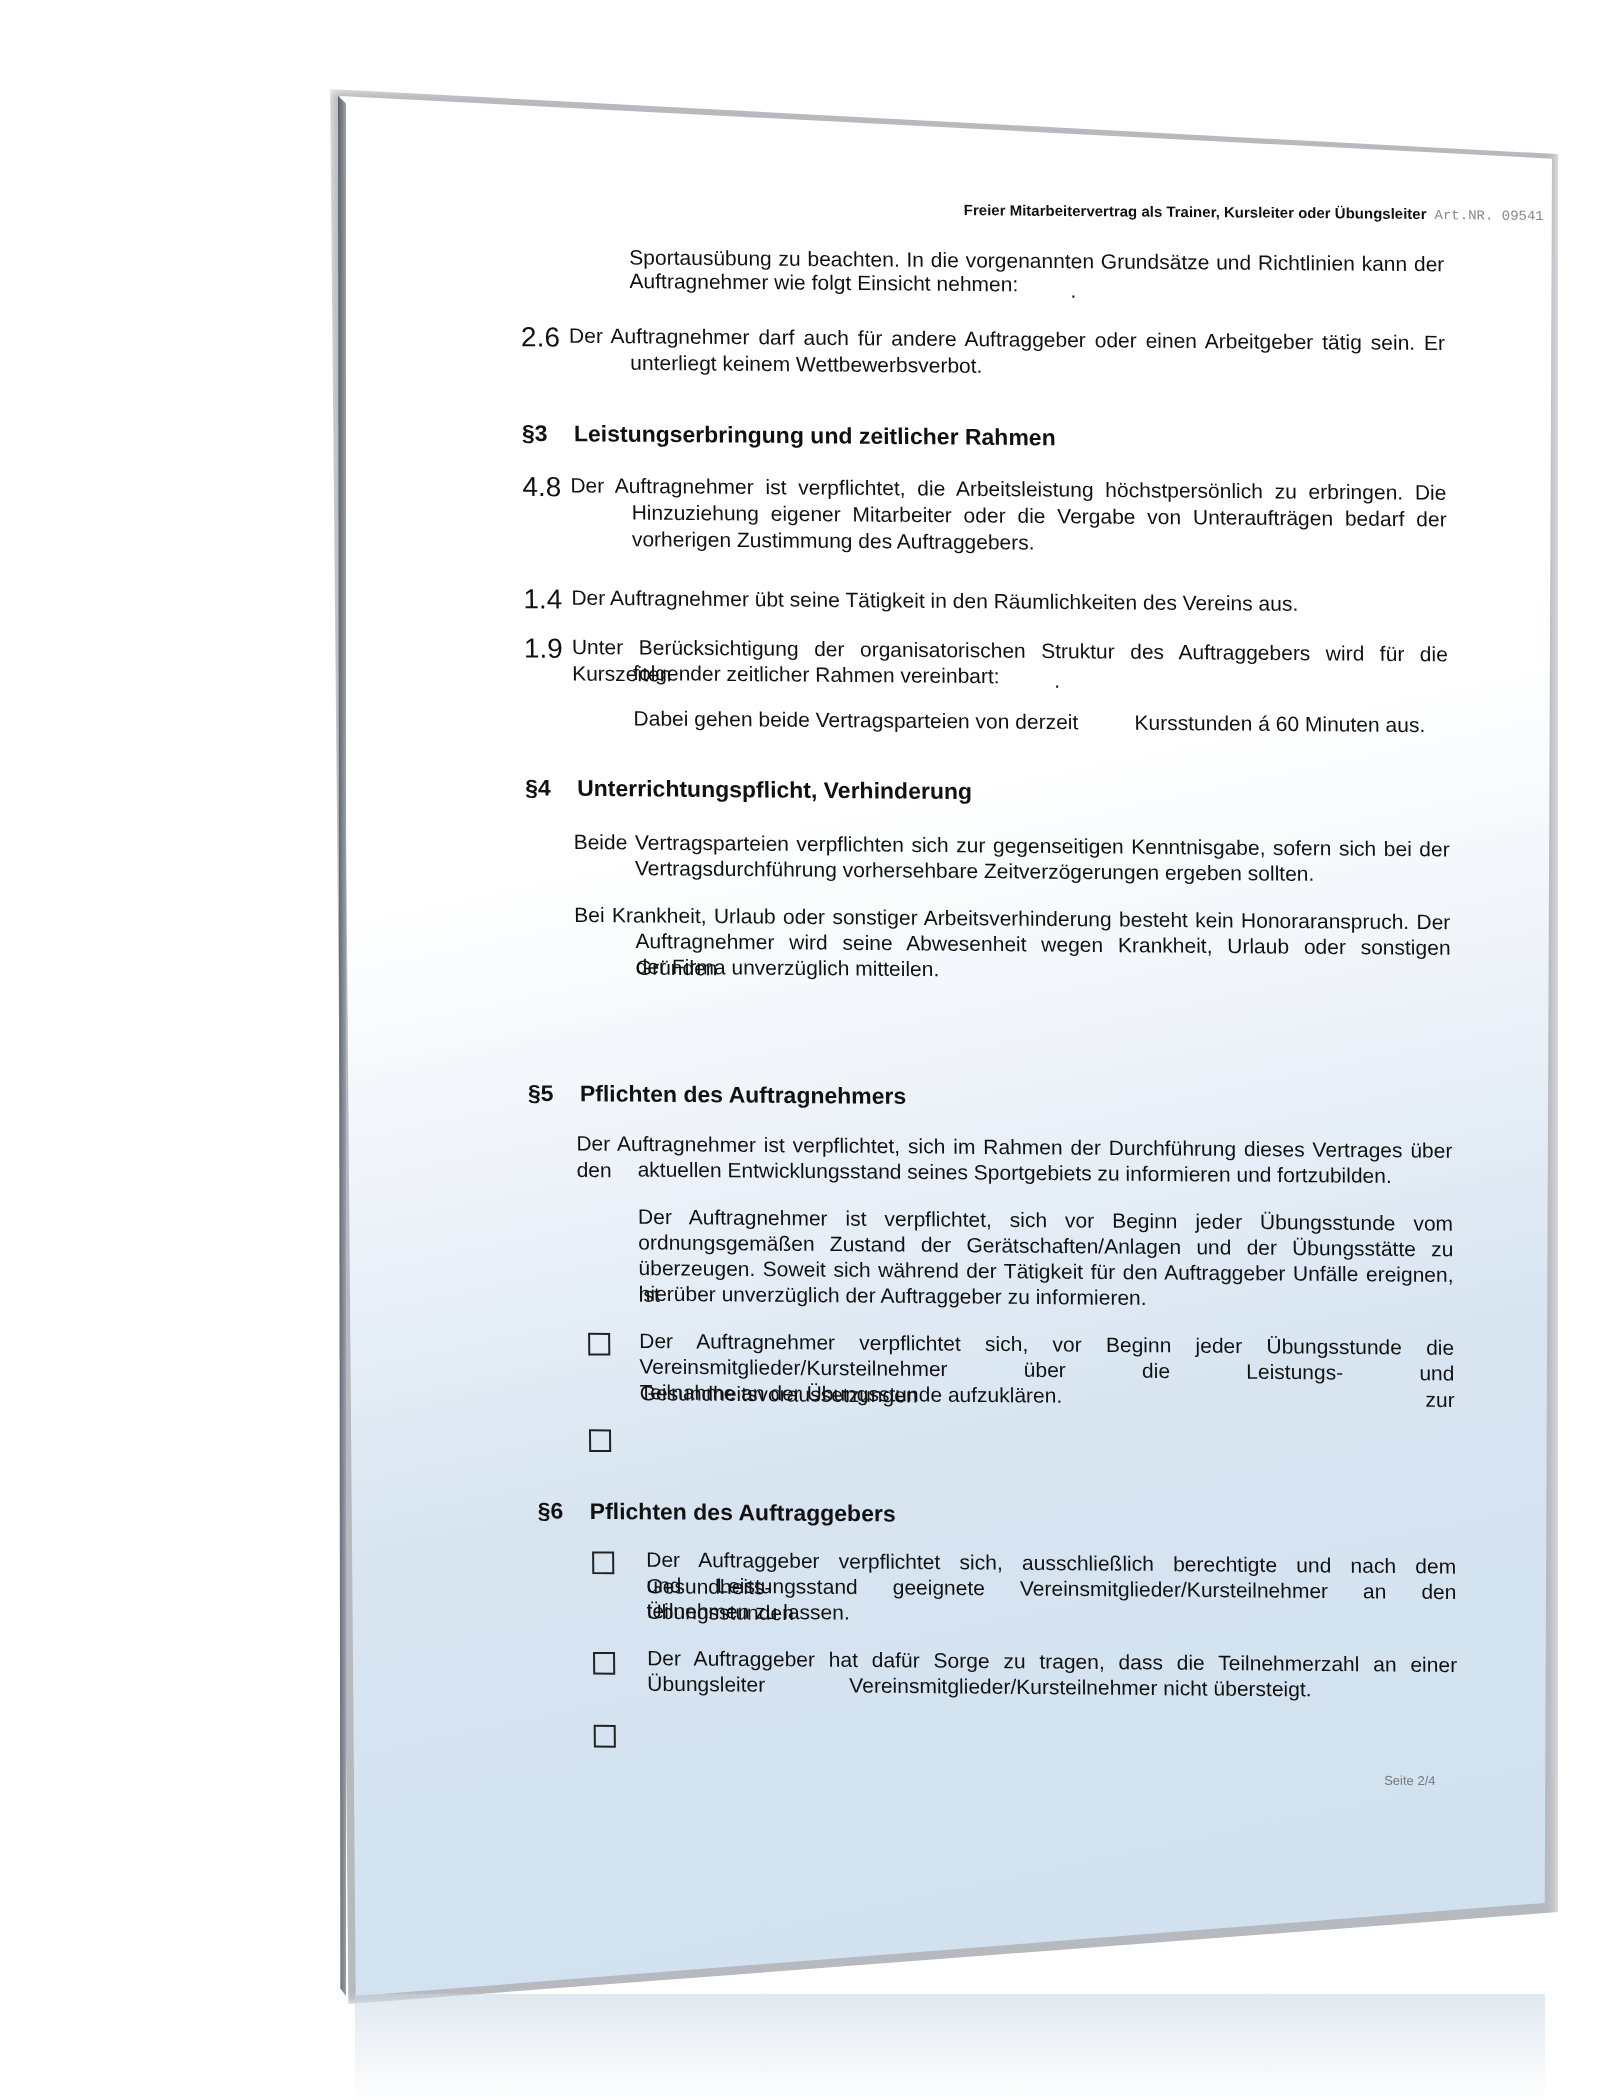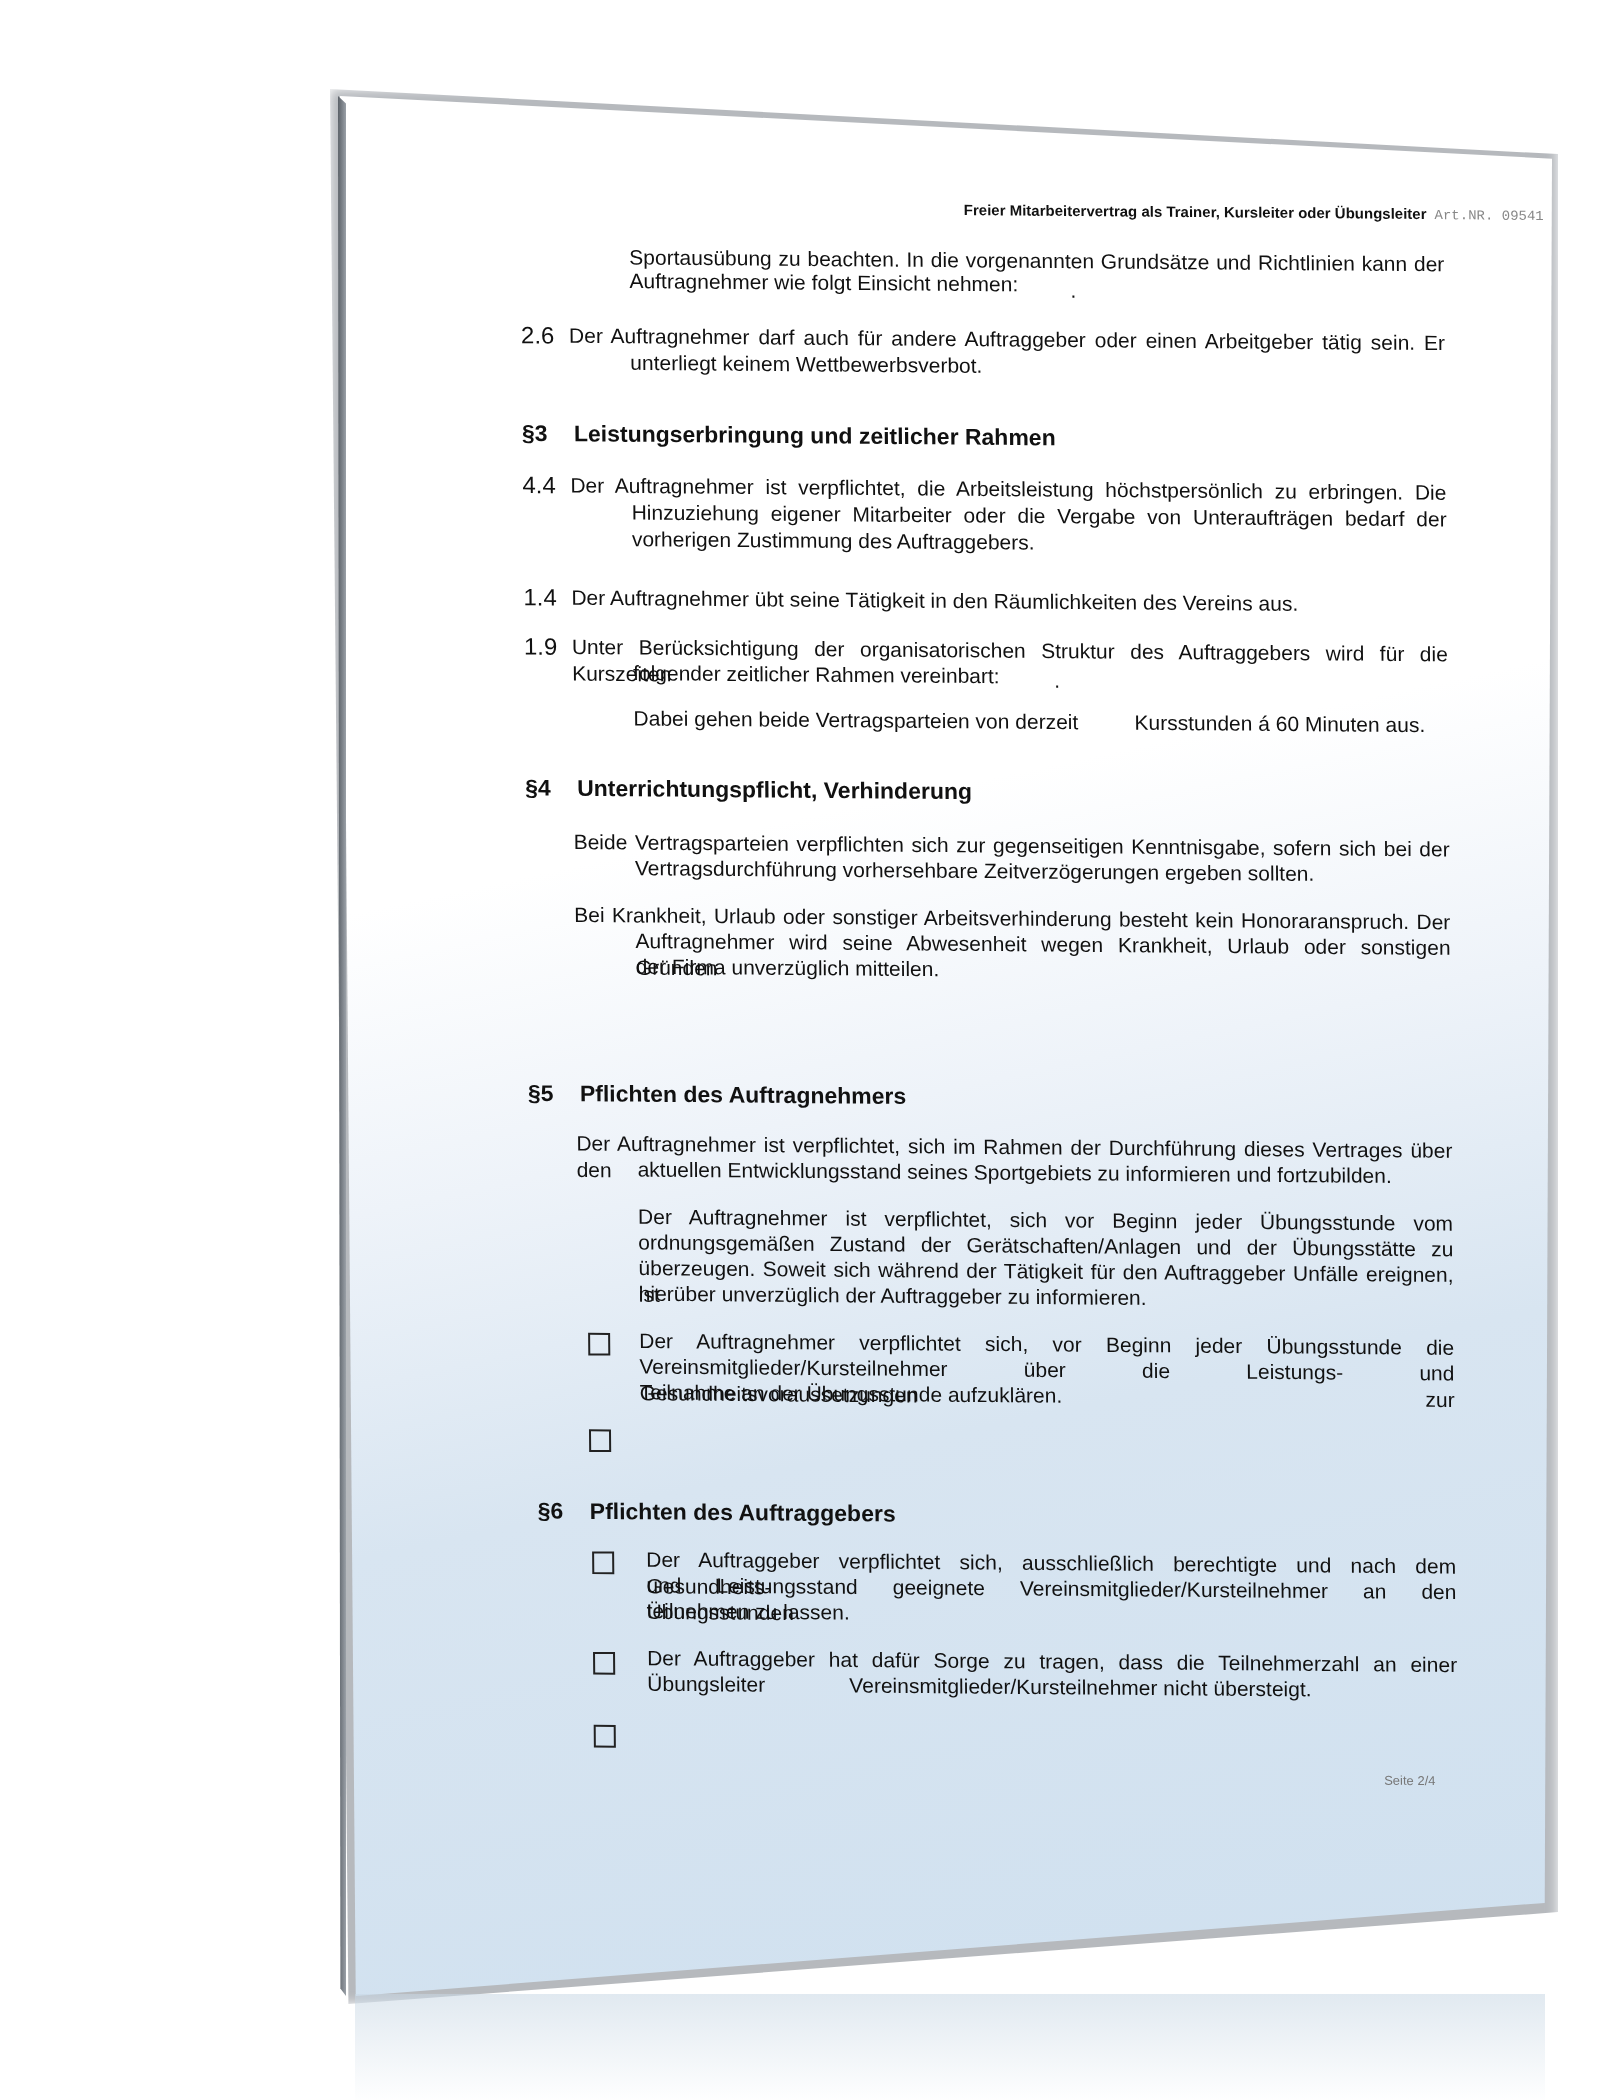--- a/index.html
+++ b/index.html
@@ -32,21 +32,21 @@
     position:absolute; left:0; top:0; width:1600px; height:2100px;
     transform-origin: 0 0;
     transform: matrix(1, 0.0085, 0.009, 0.985, 0, 0);
   }
   .hdr {
     position:absolute; left:962px; top:192px; font-size:15px; font-weight:bold; white-space:nowrap;
   }
   .hdr .art { font-family:"Liberation Mono", monospace; font-weight:normal; color:#888; font-size:14px; margin-left:8px; }
   .txt { position:absolute; font-size:21px; line-height:27px; white-space:nowrap; }
   .just { text-align:justify; text-align-last:justify; white-space:normal; }
-  .num { position:absolute; font-size:24px; }
+  .num { position:absolute; font-size:28px; }
   .sec { position:absolute; font-size:23px; font-weight:bold; white-space:nowrap; }
   .sec .sn { display:inline-block; width:52px; }
   .cb {
     position:absolute; width:18px; height:19px; border:2px solid #222; background:transparent;
   }
   .footer { position:absolute; font-family:Liberation Sans, sans-serif; font-size:13px; color:#777; }
 </style>
 </head>
 <body>
 
@@ -67,21 +67,21 @@
     <div class="txt" style="left:1068px; top:268px;">.</div>
 
     <div class="num" style="left:518px; top:318px;">2.6</div>
     <div class="txt just" style="left:566px; top:318px; width:876px;">Der Auftragnehmer darf auch für andere Auftraggeber oder einen Arbeitgeber tätig sein. Er</div>
     <div class="txt" style="left:627px; top:345px;">unterliegt keinem Wettbewerbsverbot.</div>
 
     <div class="sec" style="left:518px; top:418px;">
       <span class="sn">§3</span><span>Leistungserbringung und zeitlicher Rahmen</span>
     </div>
 
-    <div class="num" style="left:518px; top:470px;">4.4</div>
+    <div class="num" style="left:518px; top:470px;">4.8</div>
     <div class="txt just" style="left:566px; top:470px; width:876px;">Der Auftragnehmer ist verpflichtet, die Arbeitsleistung höchstpersönlich zu erbringen. Die</div>
     <div class="txt just" style="left:627px; top:497px; width:815px;">Hinzuziehung eigener Mitarbeiter oder die Vergabe von Unteraufträgen bedarf der</div>
     <div class="txt" style="left:627px; top:524px;">vorherigen Zustimmung des Auftraggebers.</div>
 
     <div class="num" style="left:518px; top:584px;">1.4</div>
     <div class="txt" style="left:566px; top:584px;">Der Auftragnehmer übt seine Tätigkeit in den Räumlichkeiten des Vereins aus.</div>
 
     <div class="num" style="left:518px; top:634px;">1.9</div>
     <div class="txt just" style="left:566px; top:634px; width:876px;">Unter Berücksichtigung der organisatorischen Struktur des Auftraggebers wird für die Kurszeiten</div>
     <div class="txt" style="left:627px; top:660px;">folgender zeitlicher Rahmen vereinbart:</div>

